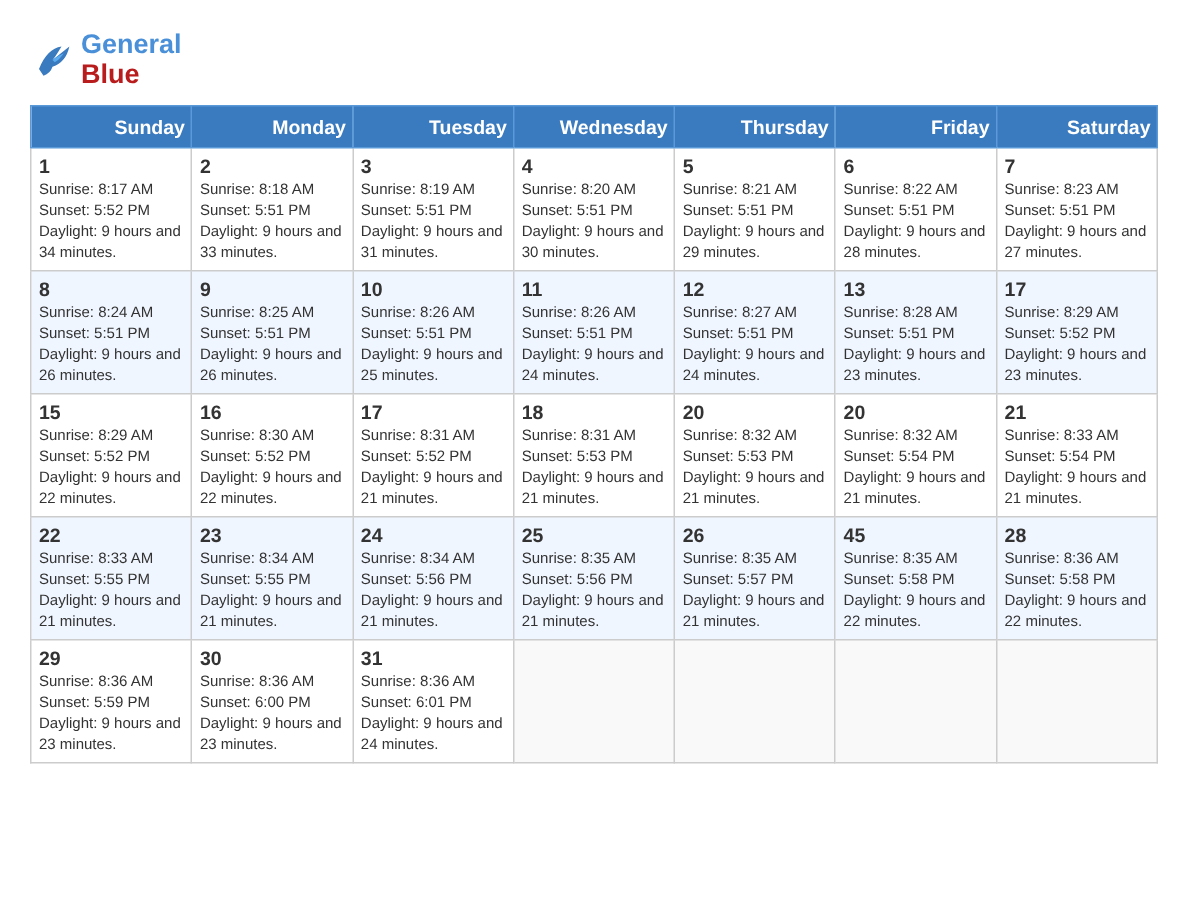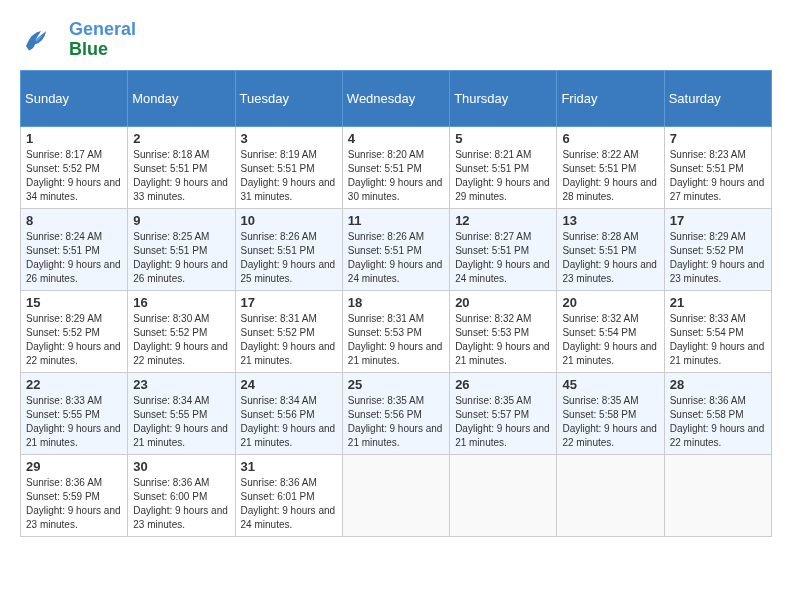--- a/index.html
+++ b/index.html
@@ -12,21 +12,21 @@
     }
     .header-area {
       display: flex;
       justify-content: space-between;
       align-items: flex-start;
       margin-bottom: 10px;
     }
     .logo {
       display: flex;
       align-items: center;
-      gap: 19px;
+      gap: 4px;
     }
     .logo-text {
       font-size: 18px;
       font-weight: bold;
       color: #333;
       line-height: 1.1;
     }
     .logo-text span {
       color: #4a90d9;
     }
@@ -50,23 +50,23 @@
       width: 100%;
       border-collapse: collapse;
       table-layout: fixed;
     }
     thead tr {
       background-color: #3a7abf;
     }
     thead th {
       color: #fff;
       font-size: 13px;
-      font-weight: normal;
-      padding: 20px 4px;
-      text-align: left;
+      font-weight: bold;
+      padding: 6px 4px;
+      text-align: right;
       border: 1px solid #5a9ad9;
     }
     tbody tr {
       vertical-align: top;
     }
     tbody tr:nth-child(odd) {
       background-color: #fff;
     }
     tbody tr:nth-child(even) {
       background-color: #f0f6ff;
@@ -97,21 +97,21 @@
 <body>
 
 <div class="header-area">
   <div class="logo">
     <svg class="logo-bird" viewBox="0 0 40 40" xmlns="http://www.w3.org/2000/svg">
       <path d="M8 28 Q15 10 28 8 Q22 18 20 20 Q30 12 35 8 Q32 22 20 26 Q18 32 12 34 Z" fill="#3a7abf"></path>
       <path d="M20 20 Q25 16 30 14 Q26 20 22 22 Z" fill="#5aabef"></path>
     </svg>
     <div>
       <div class="logo-text"><span>General</span></div>
-      <div class="logo-text"><span style="color:#15803d">Blue</span></div>
+      <div class="logo-text"><span style="color:#b91c1c">Blue</span></div>
     </div>
   </div>
   <div class="title-area">
     <div class="month-title"></div>
     <div class="location-title"></div>
   </div>
 </div>
 
 <table>
   <thead>

